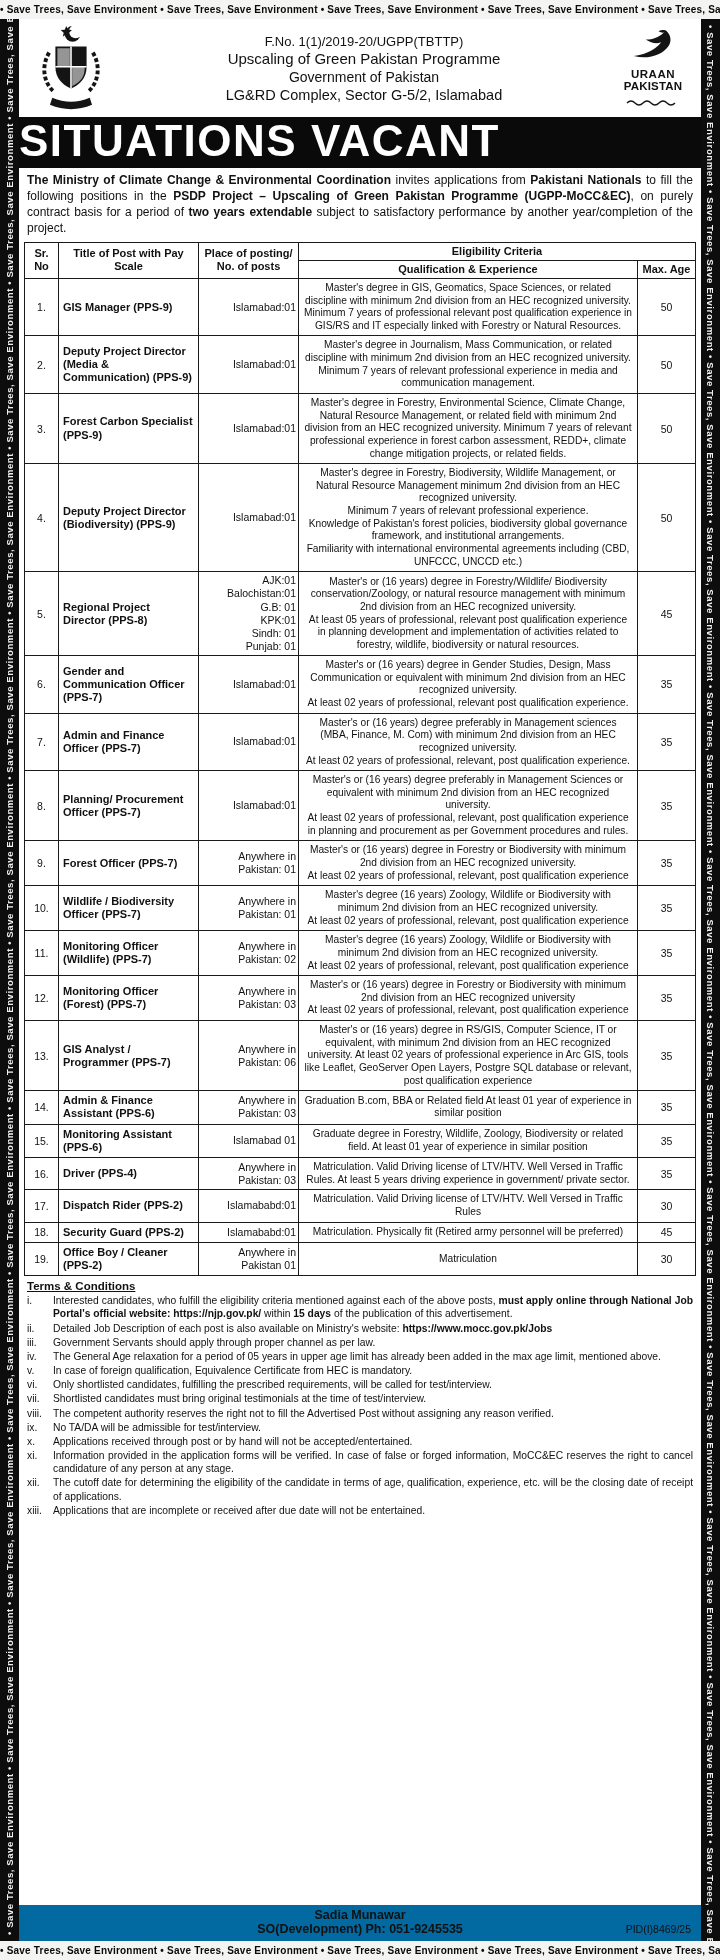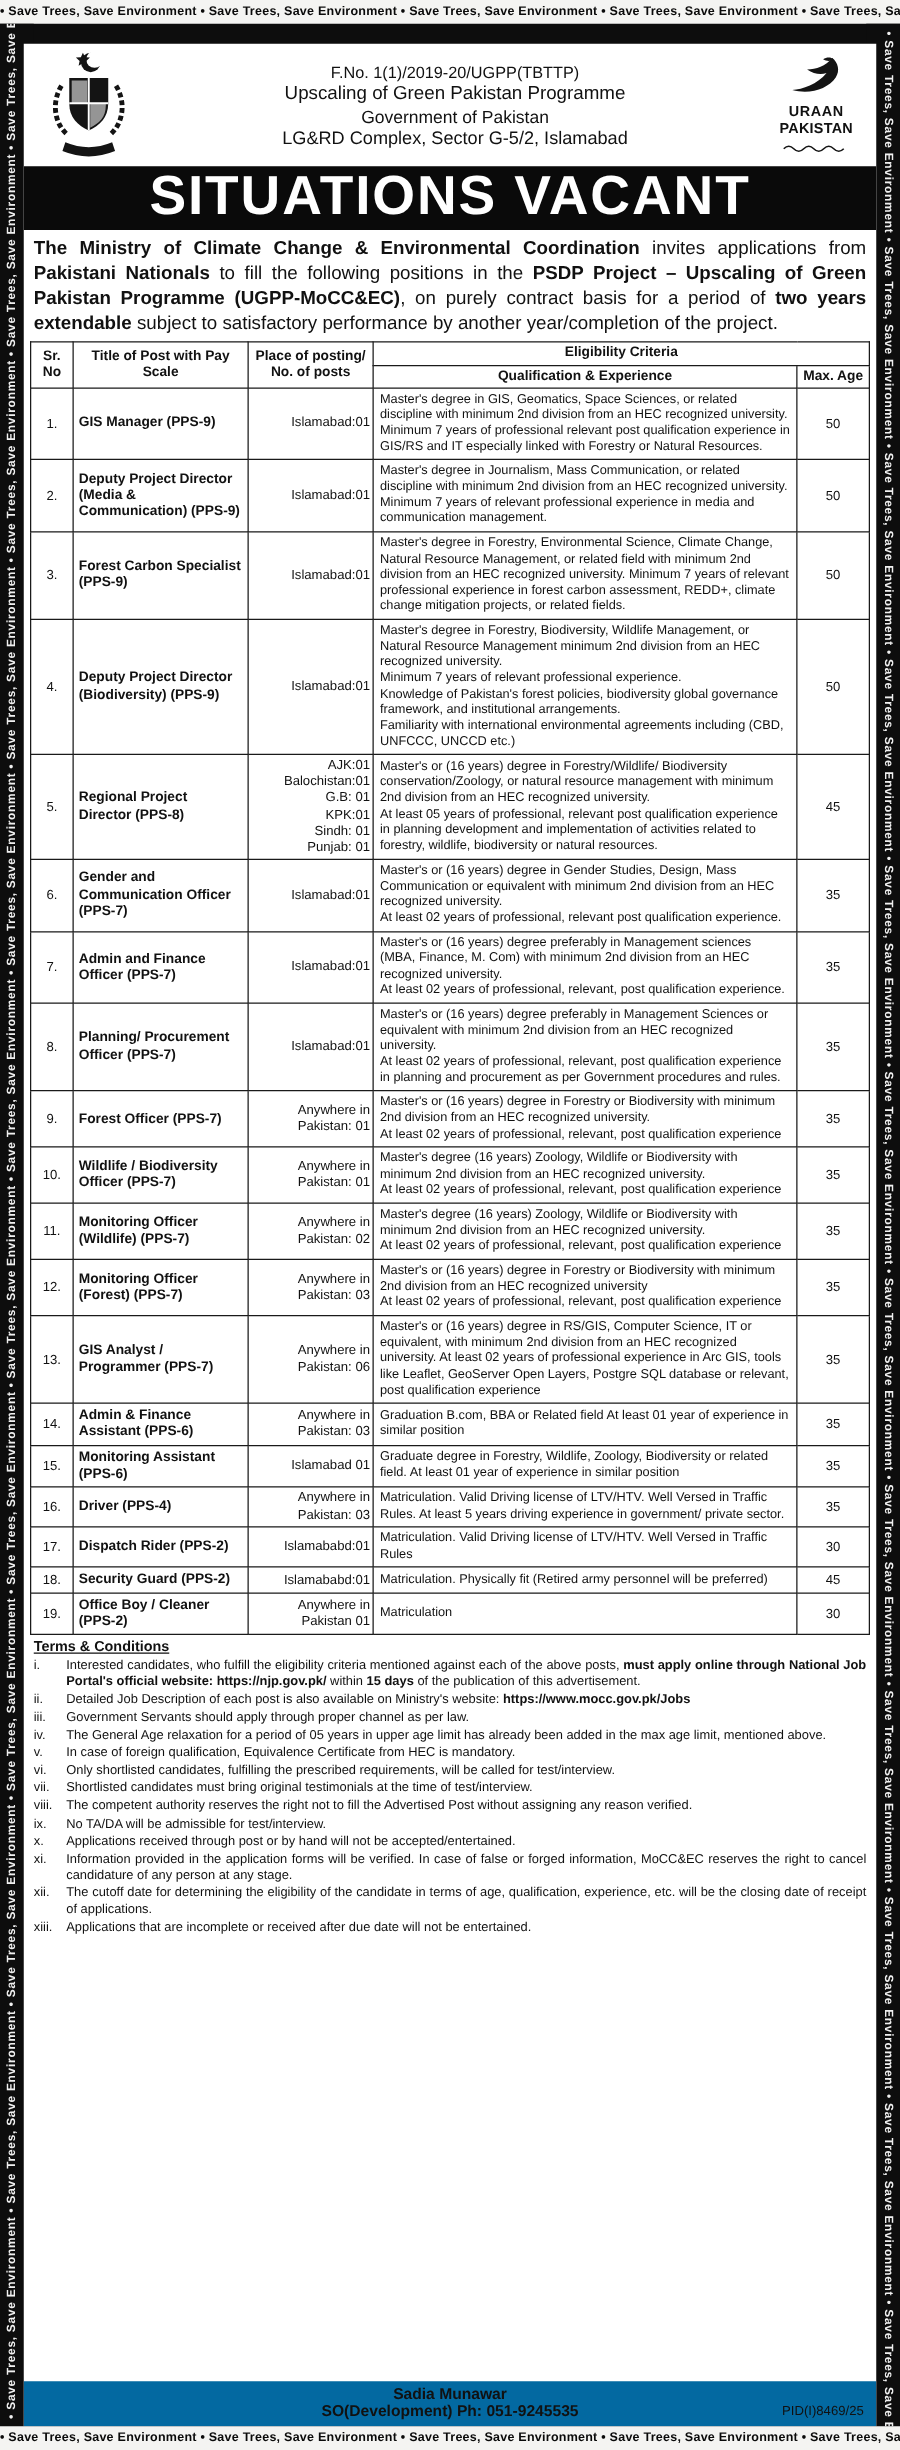--- a/index.html
+++ b/index.html
@@ -10,48 +10,48 @@
          font-weight:bold;font-size:10px;line-height:19px;white-space:nowrap;overflow:hidden;
          text-align:center;letter-spacing:.2px;}
   .strip-top{top:0;}
   .strip-bottom{bottom:0;}
   .side{position:absolute;top:19px;bottom:19px;width:19px;background:#0d0d0d;color:#f0f0f0;
         font-weight:bold;font-size:9.5px;letter-spacing:.6px;overflow:hidden;white-space:nowrap;}
   .side-left{left:0;writing-mode:vertical-rl;transform:rotate(180deg);padding:6px 4px;}
   .side-right{right:0;writing-mode:vertical-rl;padding:6px 4px;}
   
   .content{position:absolute;top:19px;bottom:19px;left:19px;right:19px;background:#fff;
-           display:flex;flex-direction:column;overflow:hidden;margin-top:16px;}
+           display:flex;flex-direction:column;overflow:hidden;}
   
   .header{display:grid;grid-template-columns:92px 1fr 84px;align-items:center;padding:4px 6px 2px;}
   .hdr-center{text-align:center;line-height:1.25;}
   .hdr-fno{font-size:13px;}
   .hdr-prog{font-size:15px;}
   .hdr-gov{font-size:14px;}
   .hdr-ministry{font-size:19px;font-weight:bold;letter-spacing:-.2px;}
   .hdr-addr{font-size:14.5px;}
   .logo-left{display:flex;justify-content:center;}
   .logo-right{text-align:center;line-height:1.05;}
   .uraan-t1{font-size:11.5px;font-weight:bold;letter-spacing:.5px;}
   .uraan-t2{font-size:11.5px;font-weight:bold;letter-spacing:.2px;}
   .uraan-urdu{margin-top:1px;}
   
-  .banner{background:#0a0a0a;color:#fff;text-align:center;font-size:44px;font-weight:800;
+  .banner{background:#0a0a0a;color:#fff;text-align:left;font-size:44px;font-weight:800;
           letter-spacing:1.5px;padding:1px 0 4px;line-height:1.05;}
   
-  .intro{padding:5px 8px 4px;font-size:15px;line-height:1.32;text-align:justify;}
+  .intro{padding:5px 8px 4px;font-size:12px;line-height:1.32;text-align:justify;}
   
   .table-wrap{padding:1px 5px 0;}
   table{width:100%;border-collapse:collapse;table-layout:fixed;}
   th,td{border:1.6px solid #1a1a1a;}
   thead th{font-size:11px;padding:2px 2px;line-height:1.2;}
   .c-sr{width:34px;text-align:center;font-size:10.5px;}
   .c-title{width:140px;text-align:left;font-weight:bold;font-size:11px;line-height:1.2;padding:3px 4px;}
   .c-place{width:100px;text-align:right;font-size:10.5px;line-height:1.25;padding:2px 2px;}
-  .c-qual{text-align:left;font-size:10.2px;line-height:1.24;padding:3px 5px;}
+  .c-qual{text-align:center;font-size:10.2px;line-height:1.24;padding:3px 5px;}
   .c-age{width:58px;text-align:center;font-size:10.5px;}
   
   .terms{padding:3px 8px 2px;}
   .terms-heading{font-weight:bold;font-size:11.5px;text-decoration:underline;margin:1px 0 2px;}
   .term{display:flex;font-size:10.3px;line-height:1.28;margin-bottom:1px;text-align:justify;}
   .term-n{flex:0 0 26px;}
   .term-t{flex:1;}
   
   .footer-bar{margin-top:auto;background:#0369a1;position:relative;text-align:center;
               padding:3px 10px 5px;}

